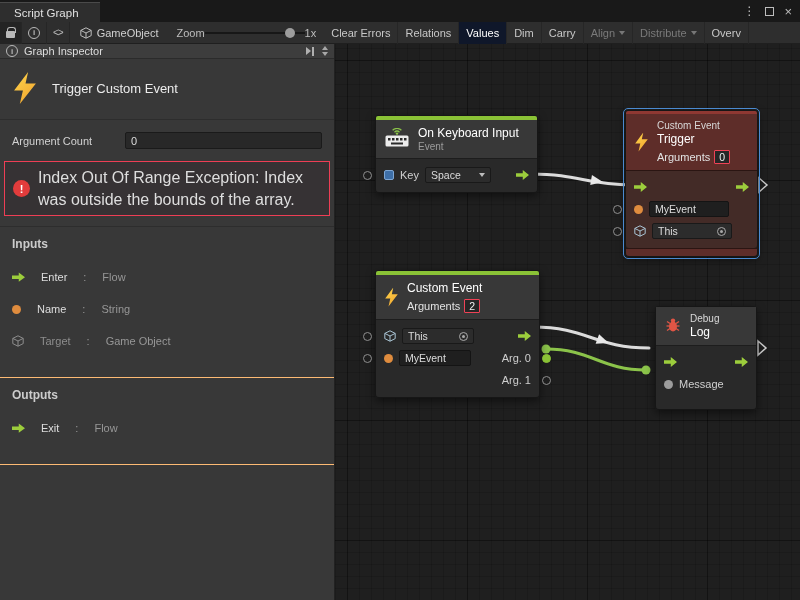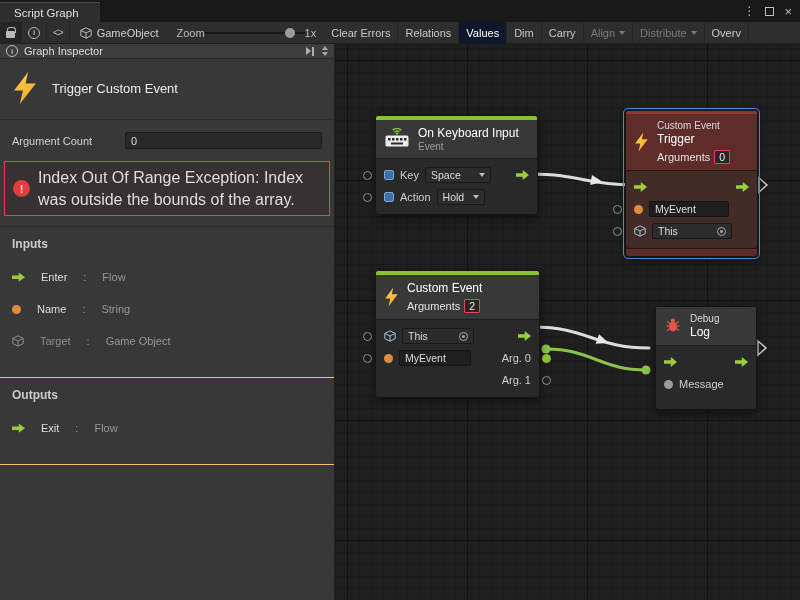--- a/index.html
+++ b/index.html
@@ -307,29 +307,20 @@
         <div class="row">
           <span class="port in"></span>
           <span class="key-ic"></span>
           <span class="plbl">Key</span>
           <span class="dd w56">
             <span>Space</span>
             <span class="caret"></span>
           </span>
           <span class="flow-arrow mlauto"></span>
         </div>
-        <div class="row">
-          <span class="port in"></span>
-          <span class="key-ic"></span>
-          <span class="plbl">Action</span>
-          <span class="dd w46">
-            <span>Hold</span>
-            <span class="caret"></span>
-          </span>
-        </div>
       </div>
     </div>
 
     <div class="node red selected" id="node-trigger">
       <div class="node-bar bar-red"></div>
       <div class="node-header">
         <span class="bolt"></span>
         <span class="hcol">
           <span class="n-cat">Custom Event</span>
           <span class="n-title">Trigger</span>

